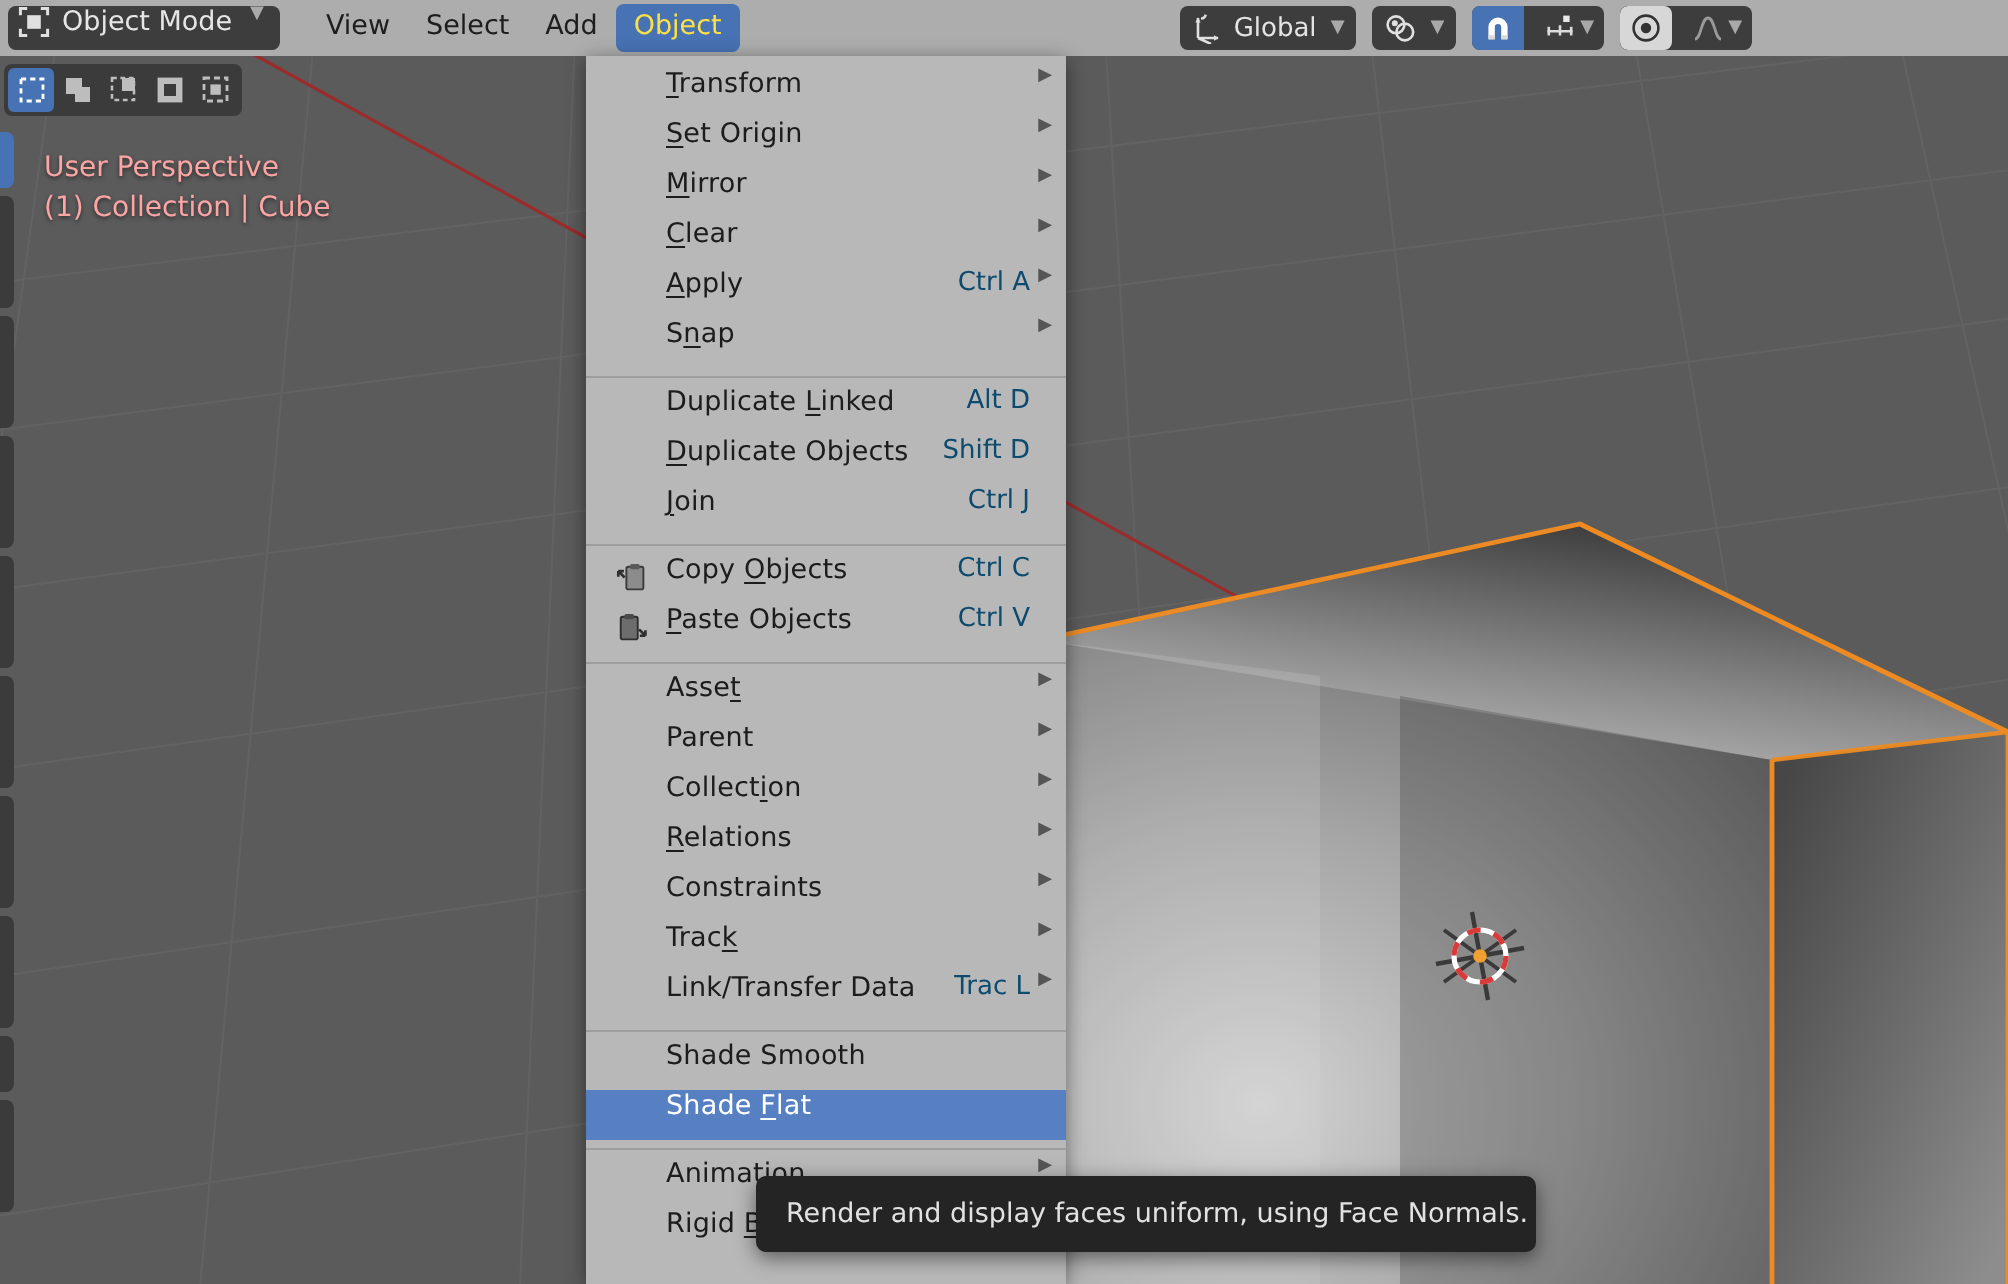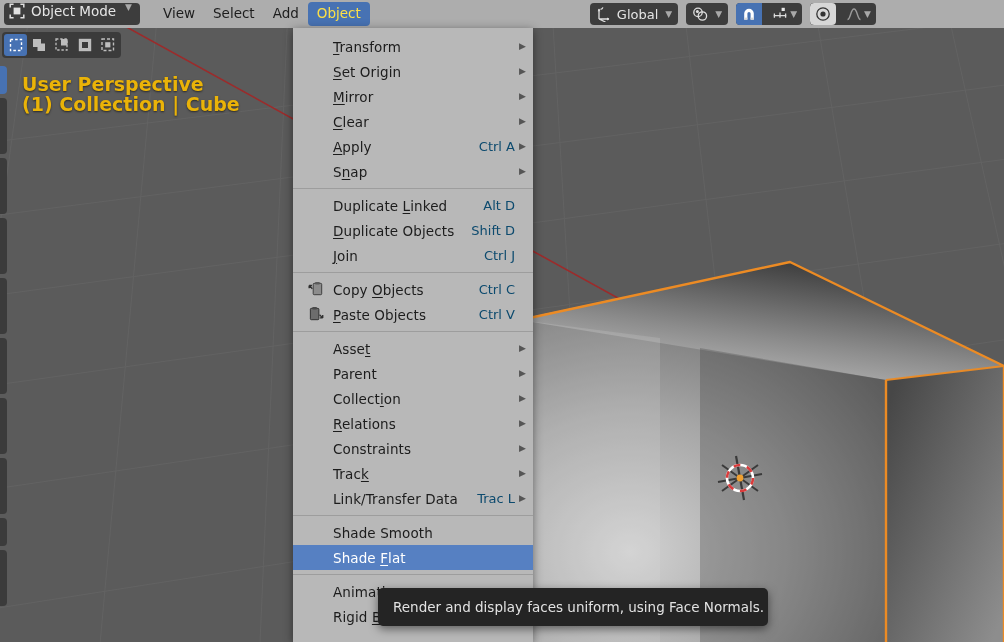--- a/index.html
+++ b/index.html
@@ -51,23 +51,23 @@
 
   
   .viewport {
     position: absolute; left: 0; top: 28px; width: 1004px; height: 614px;
     overflow: hidden; background: #5b5b5b;
   }
   .vp-svg { position: absolute; inset: 0; width: 1004px; height: 614px; display: block; }
 
   .vp-text {
     position: absolute; left: 22px; top: 46px;
-    color: #eab308; font-size: 19px; line-height: 20px;
+    color: #fca5a5; font-size: 14px; line-height: 20px;
     text-shadow: 0 1px 2px rgba(0,0,0,.55);
-    pointer-events: none; white-space: nowrap; font-weight: bold;
+    pointer-events: none; white-space: nowrap;
   }
 
   
   .selmode {
     position: absolute; left: 2px; top: 4px; height: 26px;
     background: #3b3b3b; border-radius: 4px;
     display: flex; align-items: center; padding: 0 2px; gap: 0;
   }
   .selmode .sb {
     width: 23px; height: 22px; border-radius: 3px;
@@ -89,21 +89,21 @@
 
   
   .dropdown {
     position: absolute; left: 293px; top: 28px; width: 240px; height: 614px;
     background: #b8b8b8;
     box-shadow: 0 2px 9px rgba(0,0,0,.45);
     z-index: 60; overflow: hidden;
     font-size: 13.5px; color: #1c1c1c;
   }
   .row {
-    position: relative; height: 25px; display: flex; align-items: center;
+    position: relative; height: 25px; display: flex; 
     padding-left: 40px; padding-right: 7px; cursor: pointer; user-select: none;
   }
   .row .lbl { flex: 1 1 auto; white-space: nowrap; letter-spacing: .1px; }
   .row .shortcut { color: #0c4a6e; font-size: 13px; margin-right: 2px; white-space: nowrap; }
   .row .arr {
     color: #555; font-size: 9px; line-height: 1; width: 9px; text-align: right; flex: none;
   }
   .row .arr.hidden { visibility: hidden; }
   .row.sel { background: #5680c2; color: #ffffff; }
   .row.sel .shortcut { color: #dbe5f5; }

